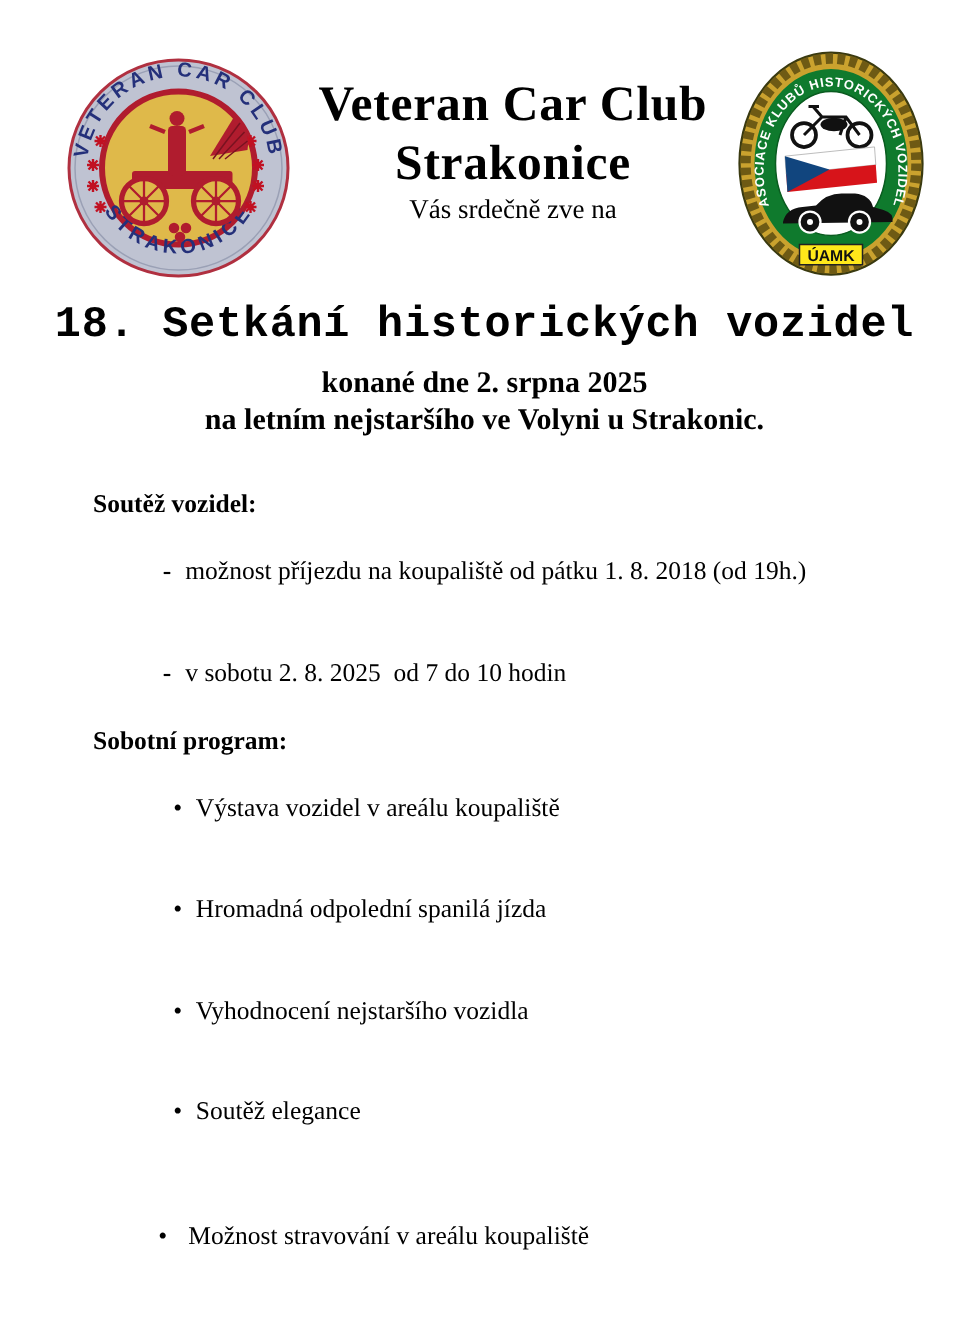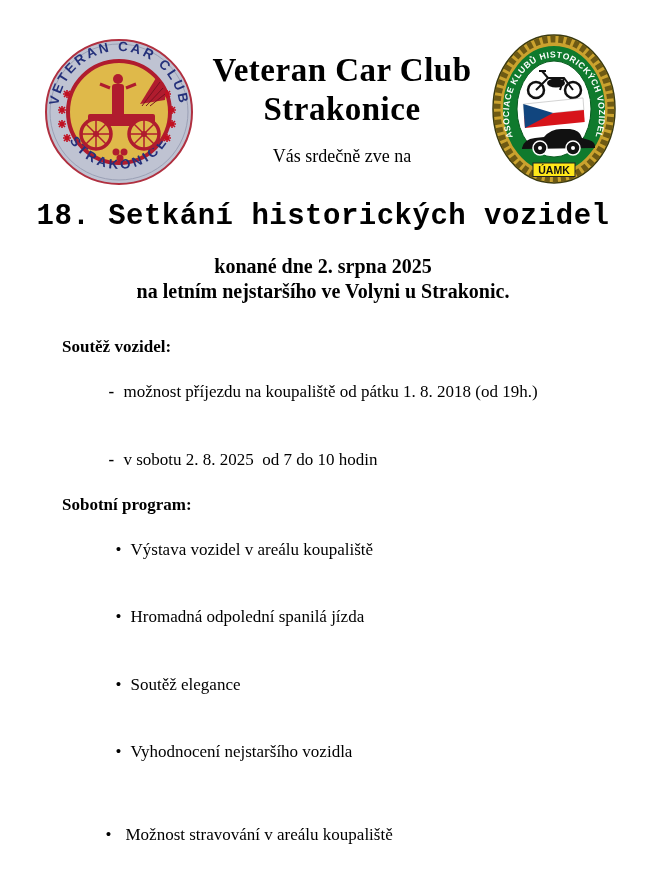--- a/index.html
+++ b/index.html
@@ -12,32 +12,32 @@
     color:#000;
     font-family:"Liberation Serif", serif;
     overflow:hidden;
   }
   
   .header { display:flex; align-items:flex-start; padding:33px 28px 0 44px; }
   .logo-left  { width:150px; flex:0 0 150px; margin-top:5px; }
   .logo-right { width:128px; flex:0 0 128px; }
   .header-center { flex:1; text-align:center; padding-top:18px; }
   .club-name { font-size:33px; font-weight:bold; line-height:39px; letter-spacing:0.5px; }
-  .invite { font-size:18px; margin-top:17px; }
+  .invite { font-size:18px; }
   
   .event-title {
     text-align:center;
     font-family:Liberation Mono, monospace;
     font-weight:bold;
     font-size:29px;
     margin-top:14px;
     letter-spacing:0.5px;
     white-space:nowrap;
   }
-  .event-when { text-align:center; font-weight:bold; font-size:20px; line-height:25px; margin-top:21px; }
+  .event-when { text-align:center; font-weight:bold; font-size:20px; line-height:25px; margin-top:10px; }
   
   .body { margin:32px 26px 0 62px; font-size:17px; line-height:22.5px; }
   .line { white-space:pre-wrap; }
   .sec-heading { font-weight:bold; }
   .marker { display:inline-block; }
   .dash-item   { padding-left:21px; } .dash-item .marker   { width:15px; font-weight:bold; }
   .bullet-item1{ padding-left:28px; } .bullet-item1 .marker{ width:15px; }
   .bullet-item2{ padding-left:18px; } .bullet-item2 .marker{ width:20px; }
   .group-gap { height:15px; }
   svg text { font-family:"Liberation Sans", sans-serif; }
@@ -158,24 +158,24 @@
 
     <div class="line sec-heading">Sobotní program:</div>
 
     <div class="line bullet-item1">
       <span class="marker">•</span><span>Výstava vozidel v areálu koupaliště</span>
     </div>
     <div class="line bullet-item1">
       <span class="marker">•</span><span>Hromadná odpolední spanilá jízda</span>
     </div>
     <div class="line bullet-item1">
-      <span class="marker">•</span><span>Soutěž elegance</span>
+      <span class="marker">•</span><span>Vyhodnocení nejstaršího vozidla</span>
     </div>
     <div class="line bullet-item1">
-      <span class="marker">•</span><span>Vyhodnocení nejstaršího vozidla</span>
+      <span class="marker">•</span><span>Soutěž elegance</span>
     </div>
 
     <div class="group-gap"></div>
 
     <div class="line bullet-item2">
       <span class="marker">•</span><span>Možnost stravování v areálu koupaliště</span>
     </div>
     <div class="line bullet-item2">
       
     </div>

